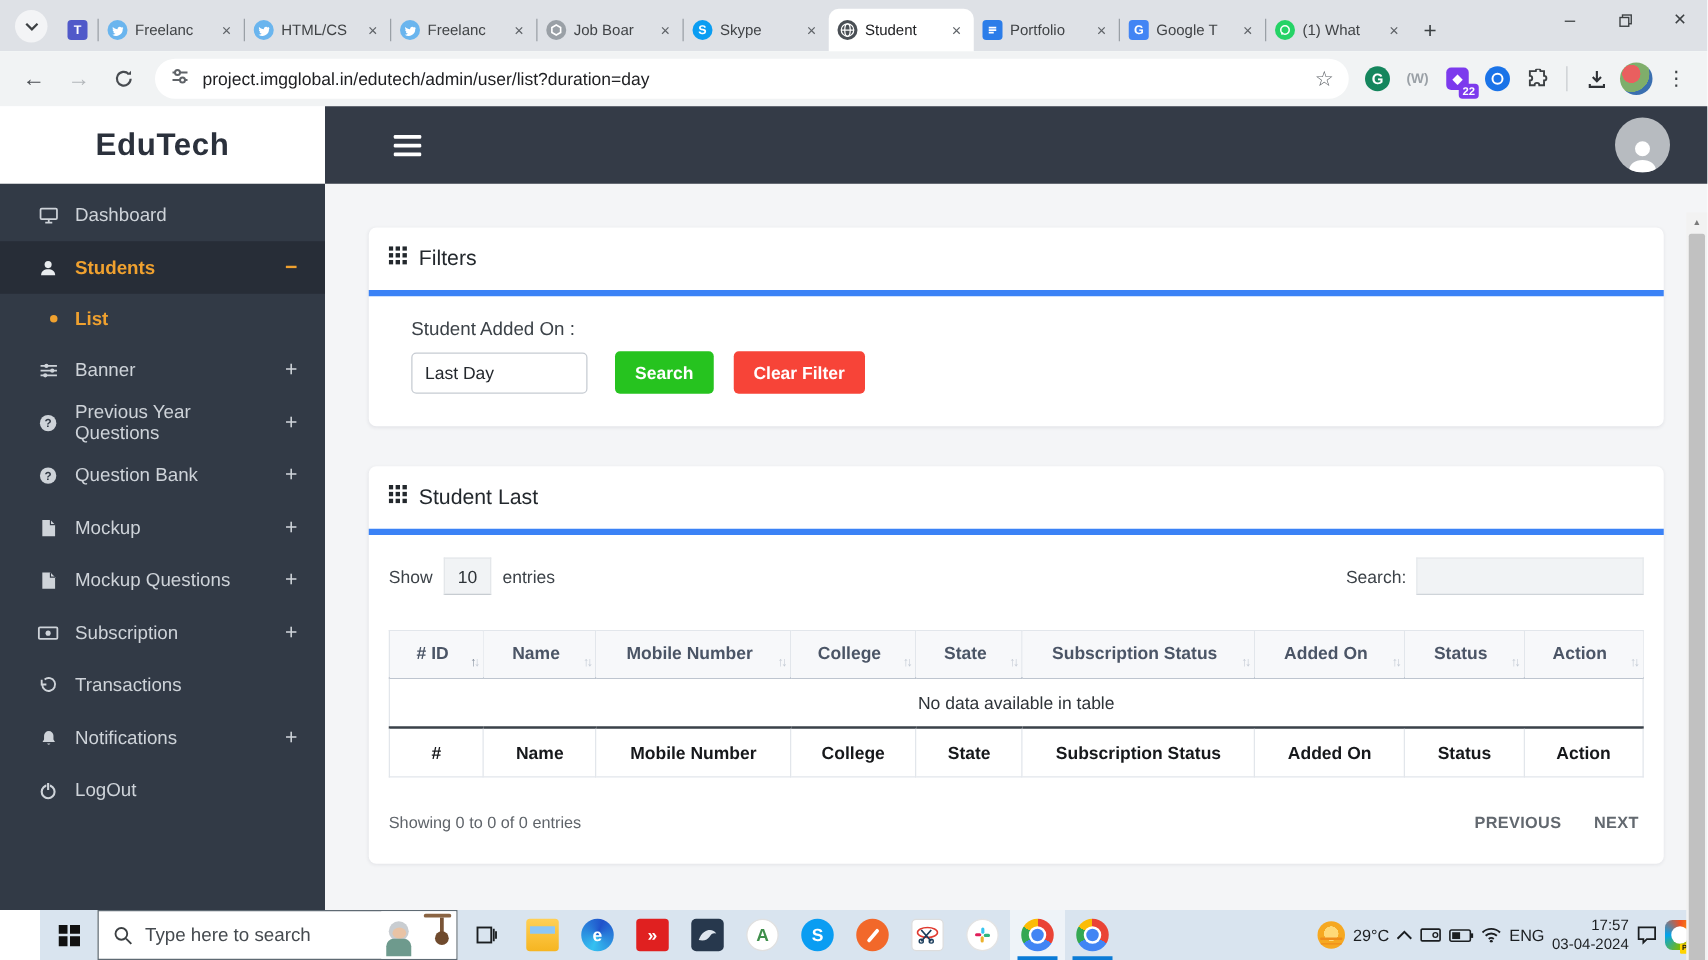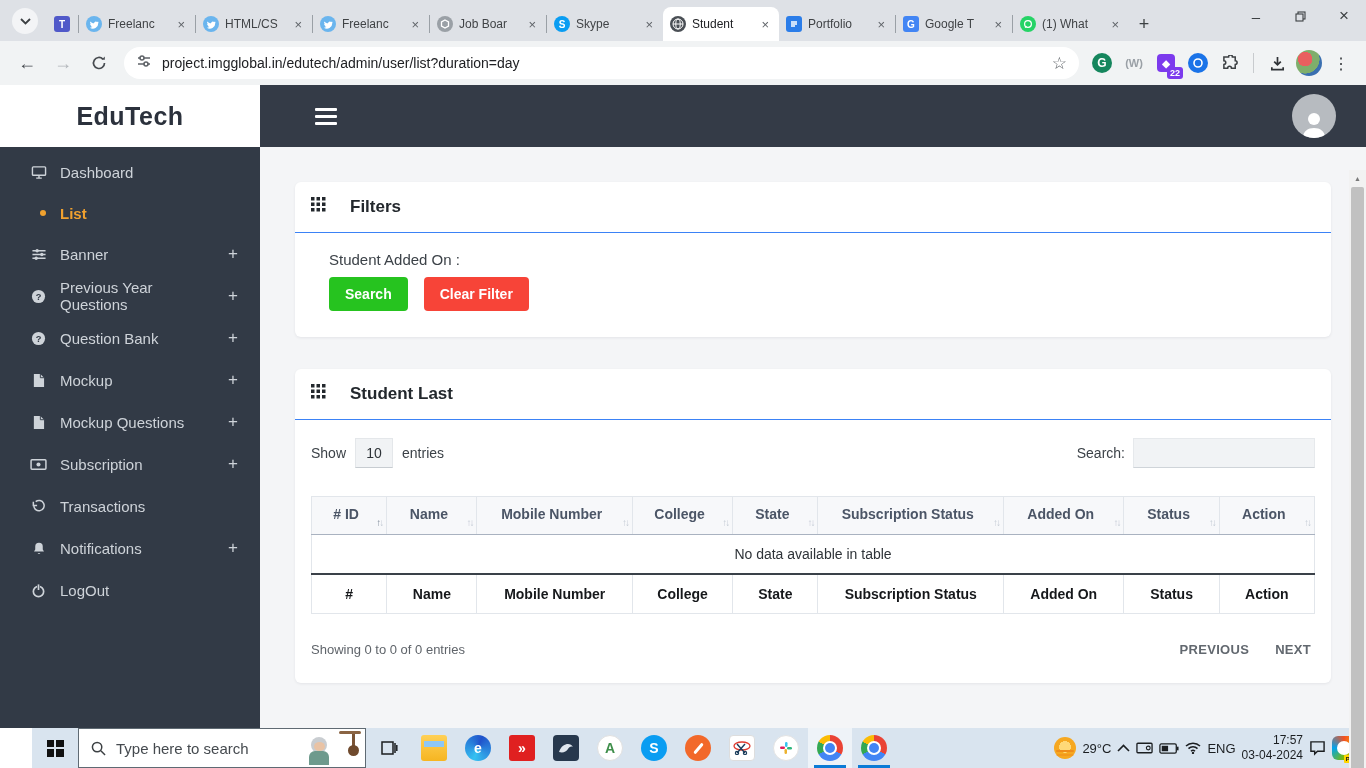--- a/index.html
+++ b/index.html
@@ -41,21 +41,21 @@
   .sb-sub { height:40px; display:flex; align-items:center; gap:14px; padding-left:40px; color:#f0a12f; font-weight:bold; font-size:15px; }
   .sb-bullet { width:6px; height:6px; border-radius:50%; background:#f0a12f; }
 
   .main { flex:1; display:flex; flex-direction:column; }
   .topbar { height:62px; background:#343b47; display:flex; align-items:center; padding:0 30px 0 55px; flex:none; }
   .hamburger span { display:block; width:22px; height:3px; background:#fff; margin:4px 0; border-radius:1px; }
   .user-avatar { margin-left:auto; width:44px; height:44px; border-radius:50%; background:#b7bbc0; display:flex; align-items:flex-end; justify-content:center; overflow:hidden; }
 
   .content { padding:35px 35px 0 35px; overflow:hidden; }
   .card { background:#fff; border-radius:6px; box-shadow:0 1px 3px rgba(20,20,40,.07); margin-bottom:32px; }
-  .card-header { padding:15px 16px; display:flex; align-items:center; gap:24px; font-size:17px; font-weight:bold; color:#23282d; border-bottom:1px solid #3b82f6; }
+  .card-header { padding:15px 16px; display:flex; align-items:center; gap:9px; font-size:17px; font-weight:normal; color:#23282d; border-bottom:5px solid #3b82f6; }
   .card-body { padding:18px 16px 26px 16px; }
 
   .filters-body { padding-left:34px; }
   .f-label { font-size:15px; color:#3c4248; margin-bottom:9px; }
   .f-row { display:flex; align-items:center; gap:22px; }
   .f-input { width:141px; height:33px; border:1px solid #c6cbd2; border-radius:4px; padding:0 10px; font-size:14px; color:#24282d; background:#fff; }
   .btn { border:none; border-radius:4px; color:#fff; font-size:14px; font-weight:bold; padding:9px 16px; cursor:pointer; }
   .btn-green { background:#26c31f; }
   .btn-red { background:#f74438; margin-left:-6px; }
 
@@ -283,20 +283,30 @@
       <div class="sb-item">
         <span class="ico">
           <svg width="16" height="15" viewBox="0 0 16 16">
               <rect x="1" y="2" width="14" height="9" rx="1" fill="none" stroke="currentColor" stroke-width="1.5"></rect>
               <path d="M5 14h6M8 11v3" stroke="currentColor" stroke-width="1.5"></path>
             </svg>
         </span>
         <span>Dashboard</span>
       </div>
 
+      <div class="sb-item active">
+        <span class="ico">
+          <svg width="15" height="15" viewBox="0 0 16 16">
+              <circle cx="8" cy="5" r="3" fill="#e9ecef"></circle>
+              <path d="M2 14c0-3.3 2.7-5 6-5s6 1.7 6 5z" fill="#e9ecef"></path>
+            </svg>
+        </span>
+        <span>Students</span>
+        <span class="expand">−</span>
+      </div>
 
       <div class="sb-sub">
         <span class="sb-bullet"></span>
         <span>List</span>
       </div>
 
       <div class="sb-item">
         <span class="ico">
           <svg width="16" height="15" viewBox="0 0 16 16">
               <path d="M1 4h14M1 8h14M1 12h14" stroke="currentColor" stroke-width="1.4"></path>
@@ -430,20 +440,21 @@
                   <rect x="5.5" y="11" width="3.5" height="3.5"></rect>
                   <rect x="11" y="11" width="3.5" height="3.5"></rect>
                 </g>
               </svg>
           </span>
           <span>Filters</span>
         </div>
         <div class="card-body filters-body">
           <div class="f-label">Student Added On :</div>
           <div class="f-row">
+            <input class="f-input" readonly="" value="Last Day" style="">
             <button class="btn btn-green">Search</button>
             <button class="btn btn-red">Clear Filter</button>
           </div>
         </div>
       </div>
 
       <div class="card">
         <div class="card-header">
           <span>
             <svg width="15" height="15" viewBox="0 0 15 15">

